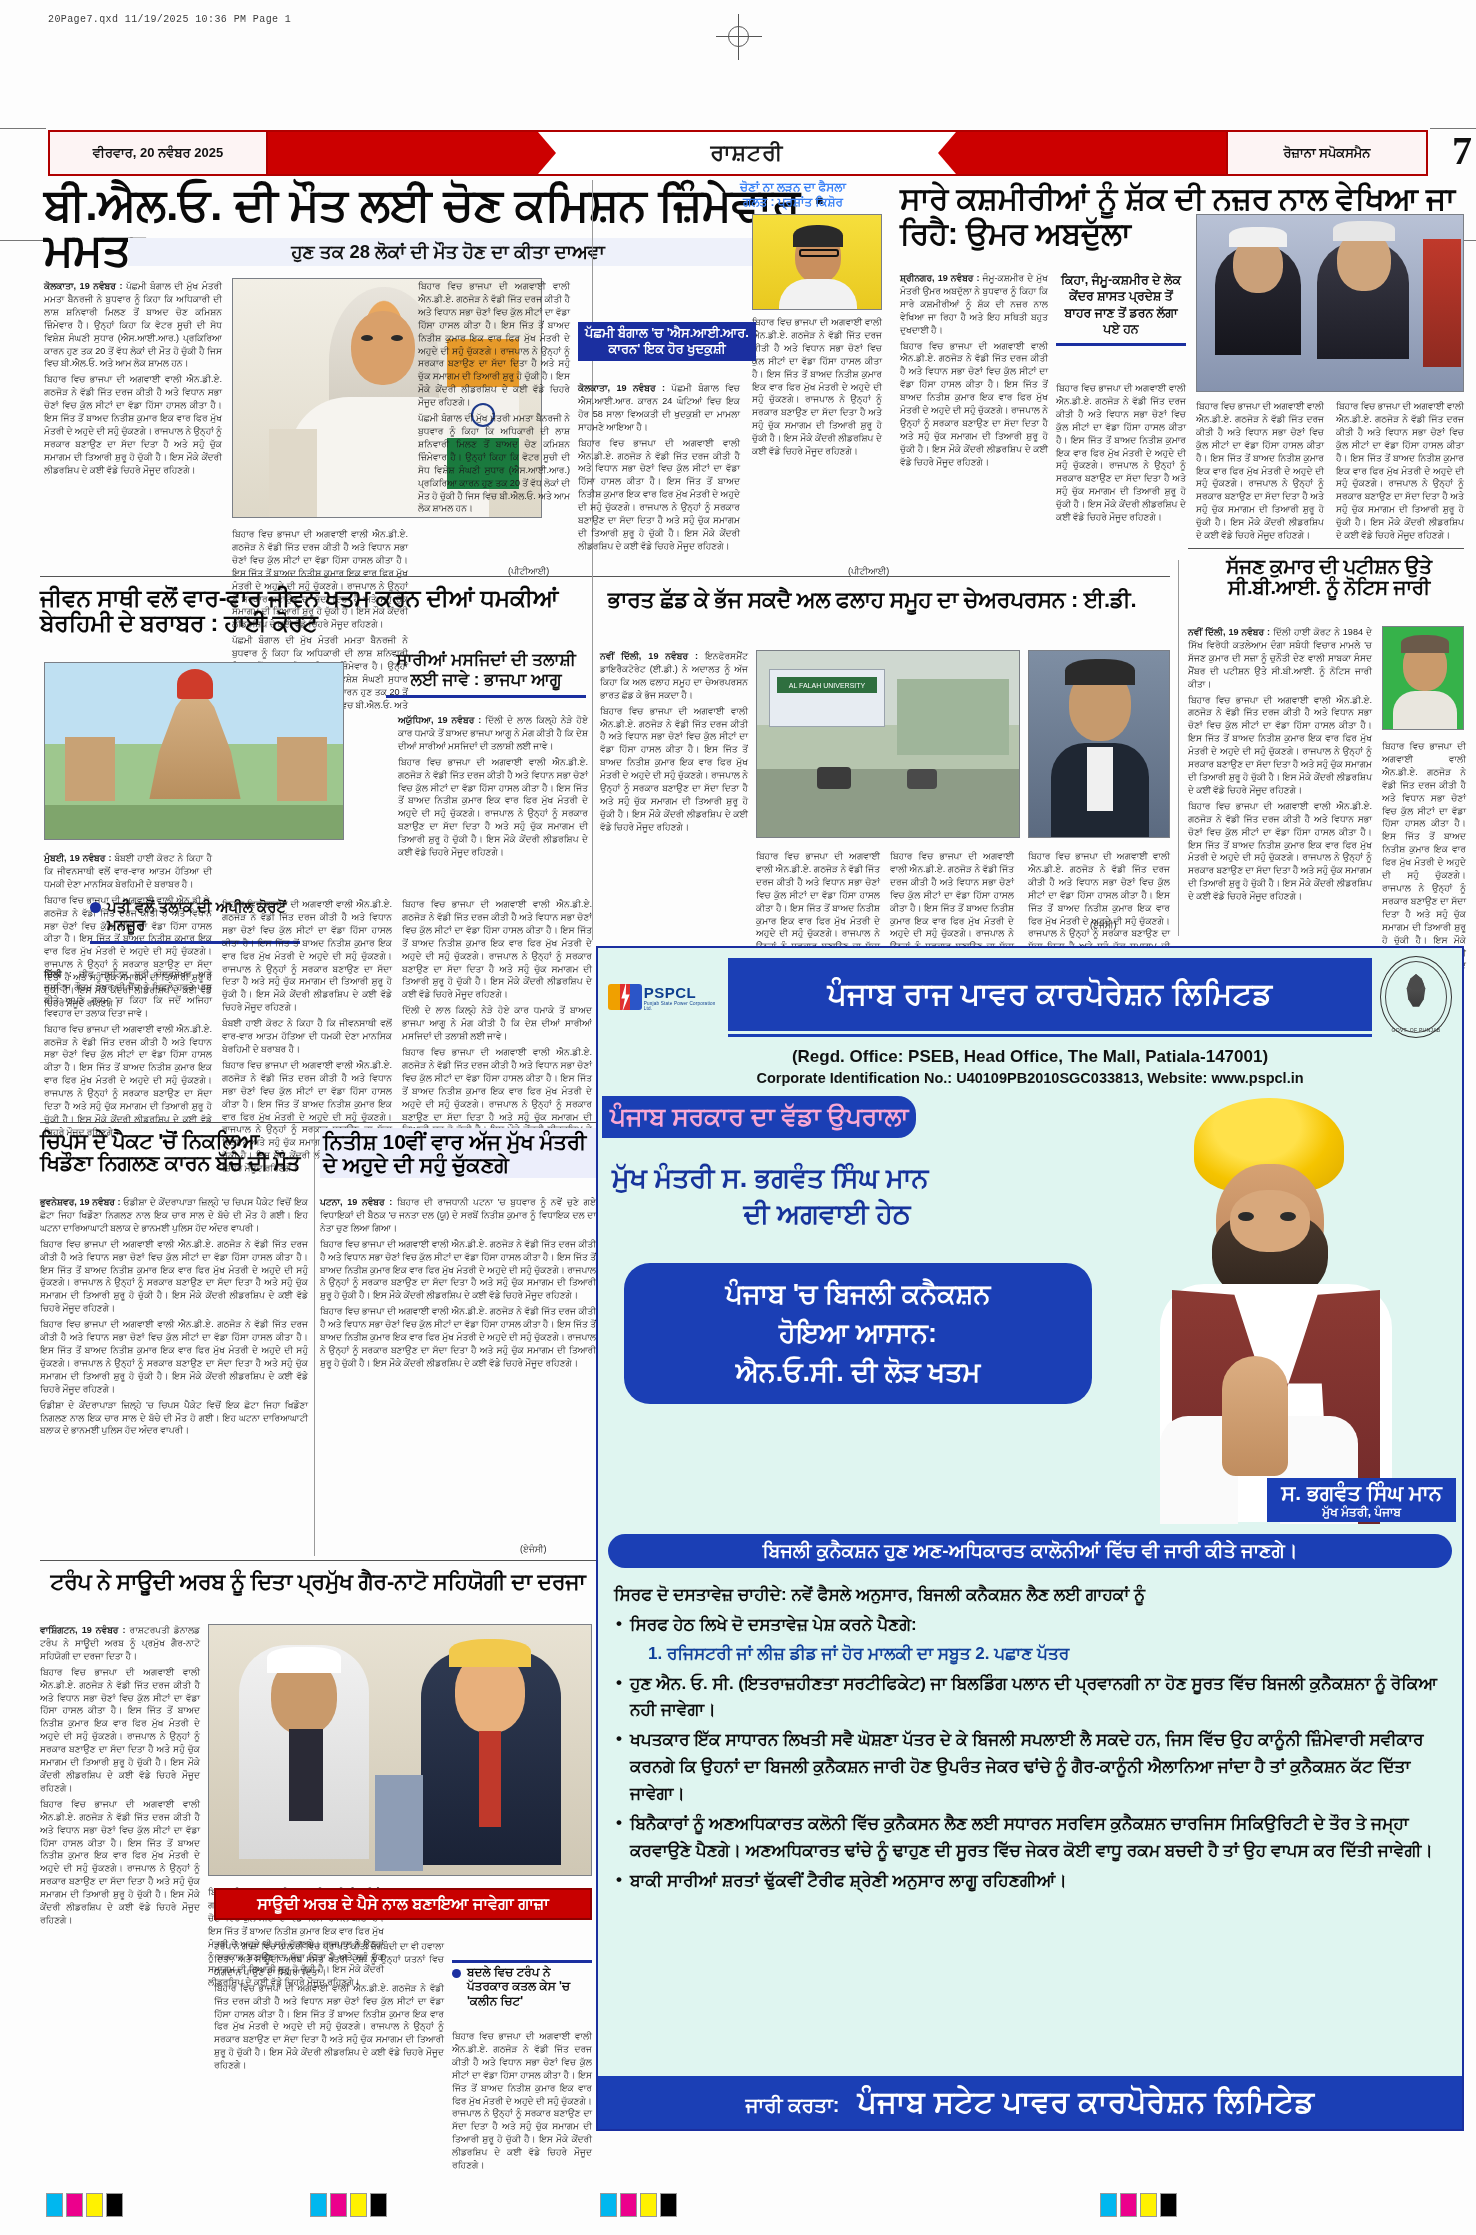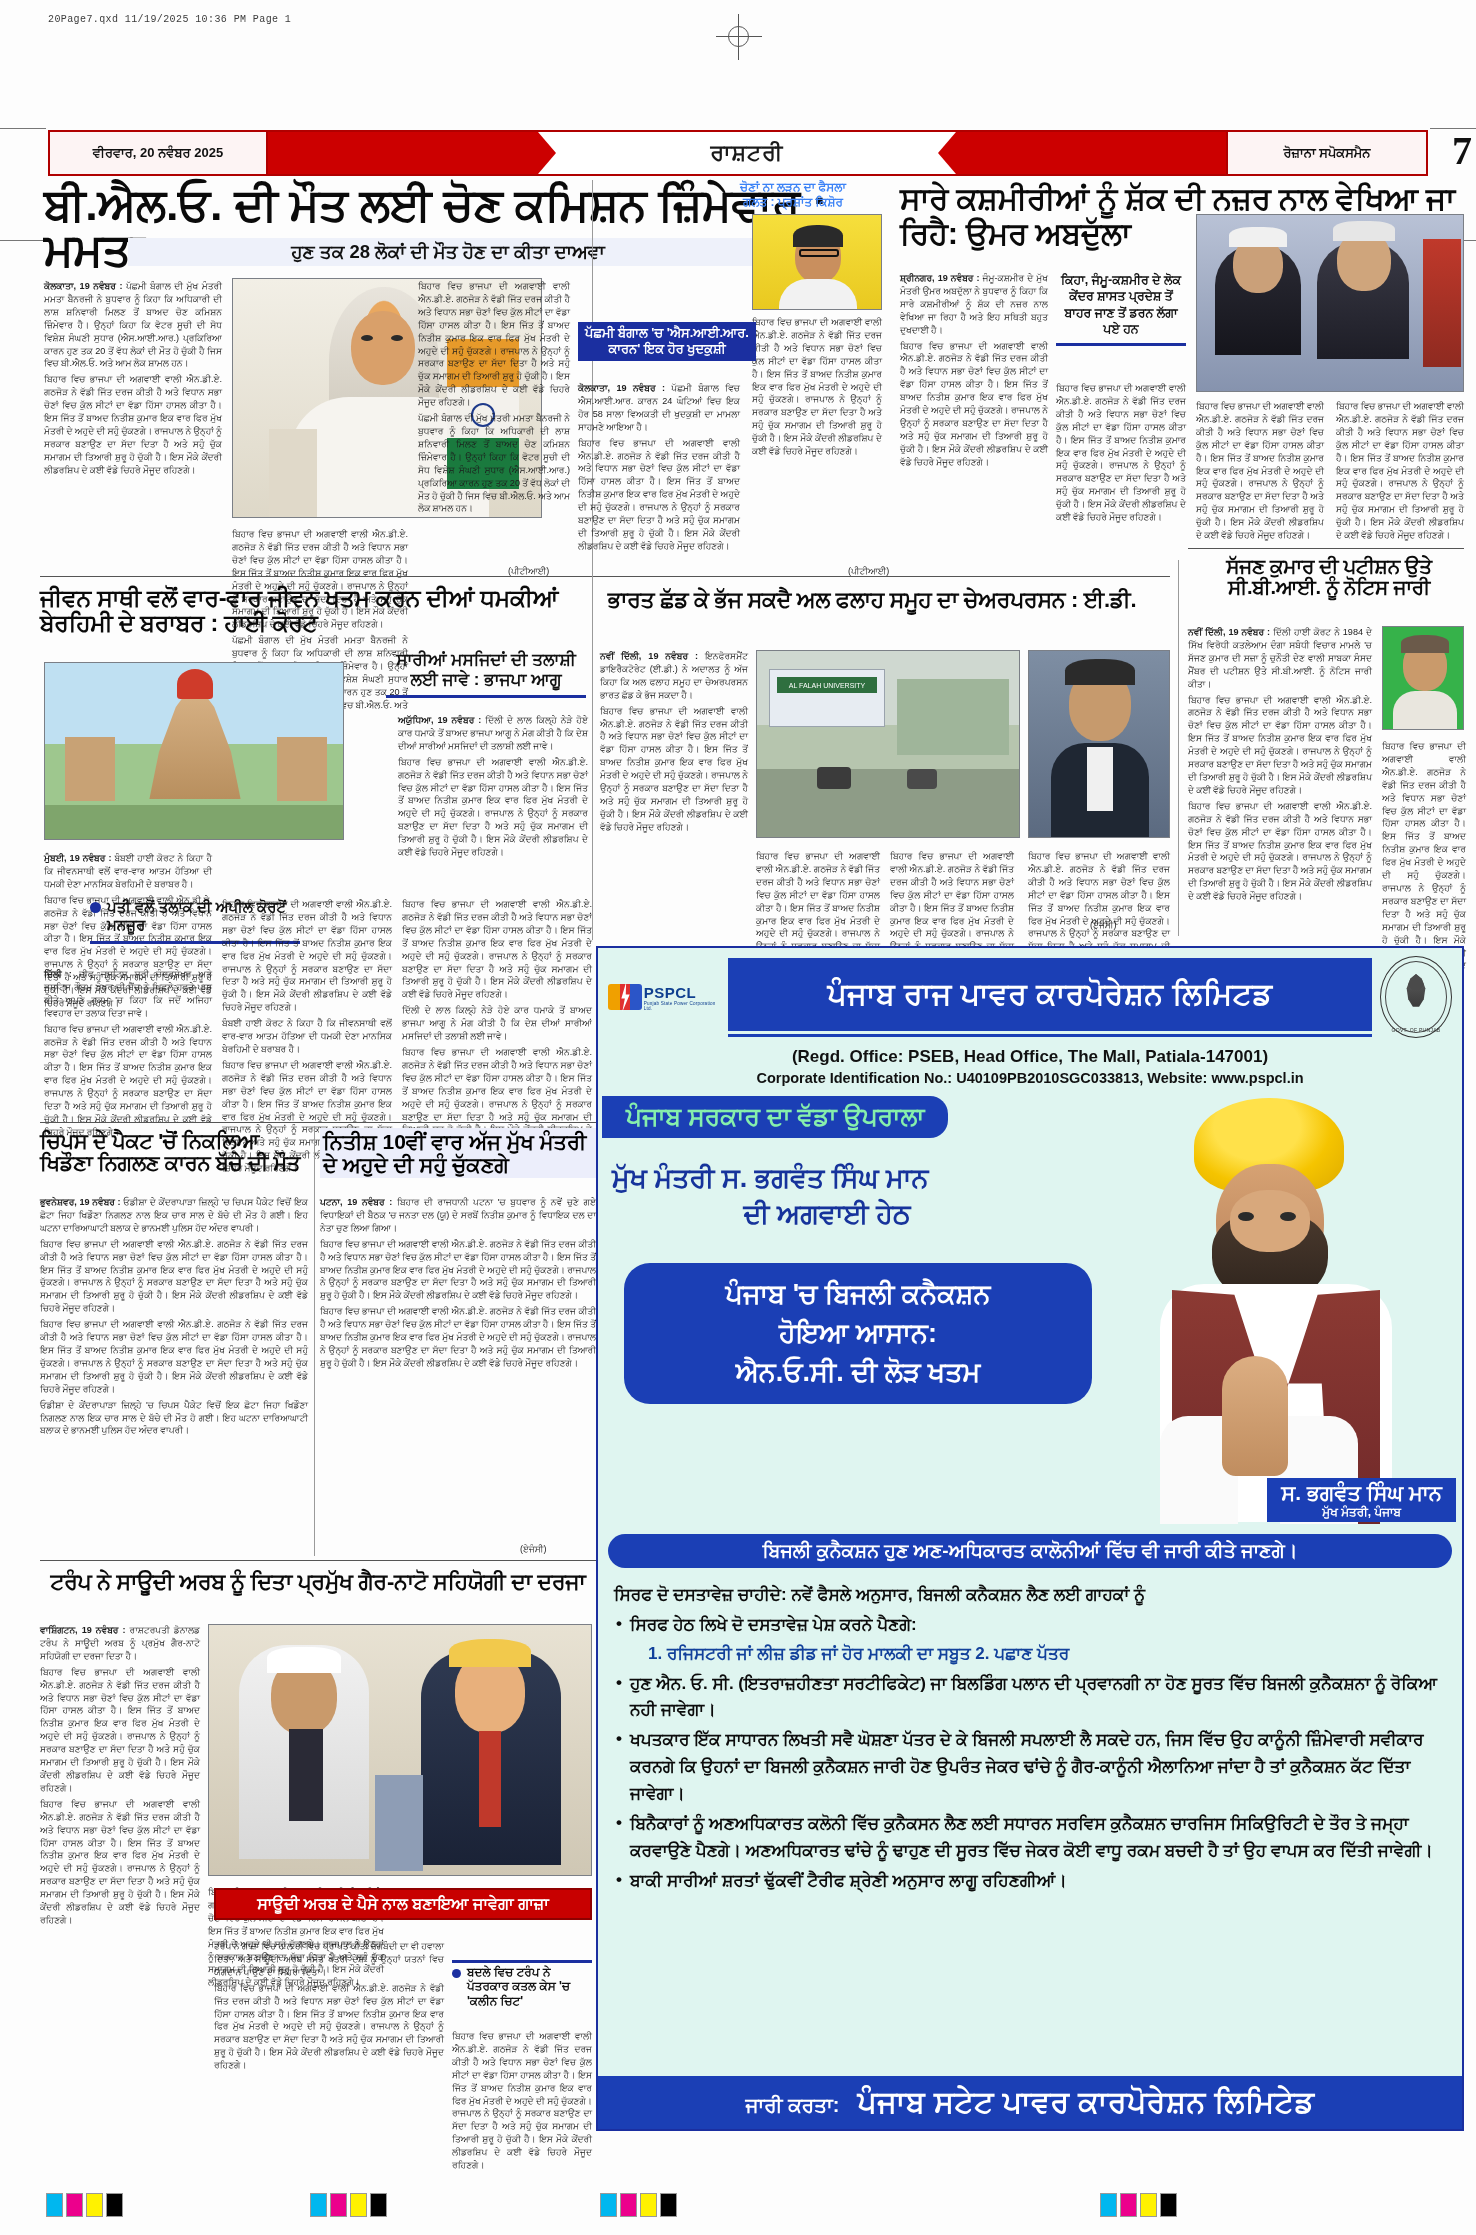--- a/index.html
+++ b/index.html
@@ -252,22 +252,22 @@
     text-align: center; font-weight: bold; font-size: 17px;
     color: #111; margin-top: 9px;
   }
   .ad-cin {
     text-align: center; font-weight: bold; font-size: 14.5px;
     color: #111; margin-top: 3px;
   }
 
   .ad-mid { position: relative; height: 432px; margin-top: 10px; }
   .ad-pill {
-    background: #1b3fb5; color: #86efac; font-weight: bold;
-    font-size: 25px; padding: 6px 24px; border-radius: 0 18px 18px 0;
+    background: #1b3fb5; color: #f9a8d4; font-weight: bold;
+    font-size: 25px; padding: 6px 8px; border-radius: 0 18px 18px 0;
     display: inline-block; margin-left: 4px;
   }
   .ad-cm {
     margin: 22px 0 0 14px; font-size: 27px; font-weight: bold;
     color: #16339b; line-height: 1.35; width: 520px;
   }
   .ad-cm .l2 { display: block; text-align: center; width: 430px; }
   .ad-box {
     margin: 30px 0 0 26px; width: 468px;
     background: #1b3fb5; color: #fff; border-radius: 26px;

